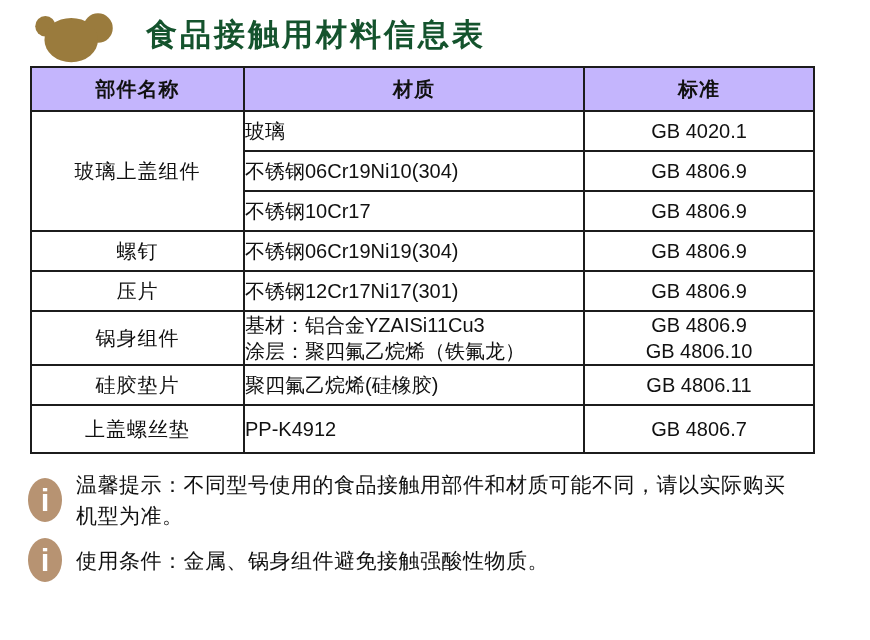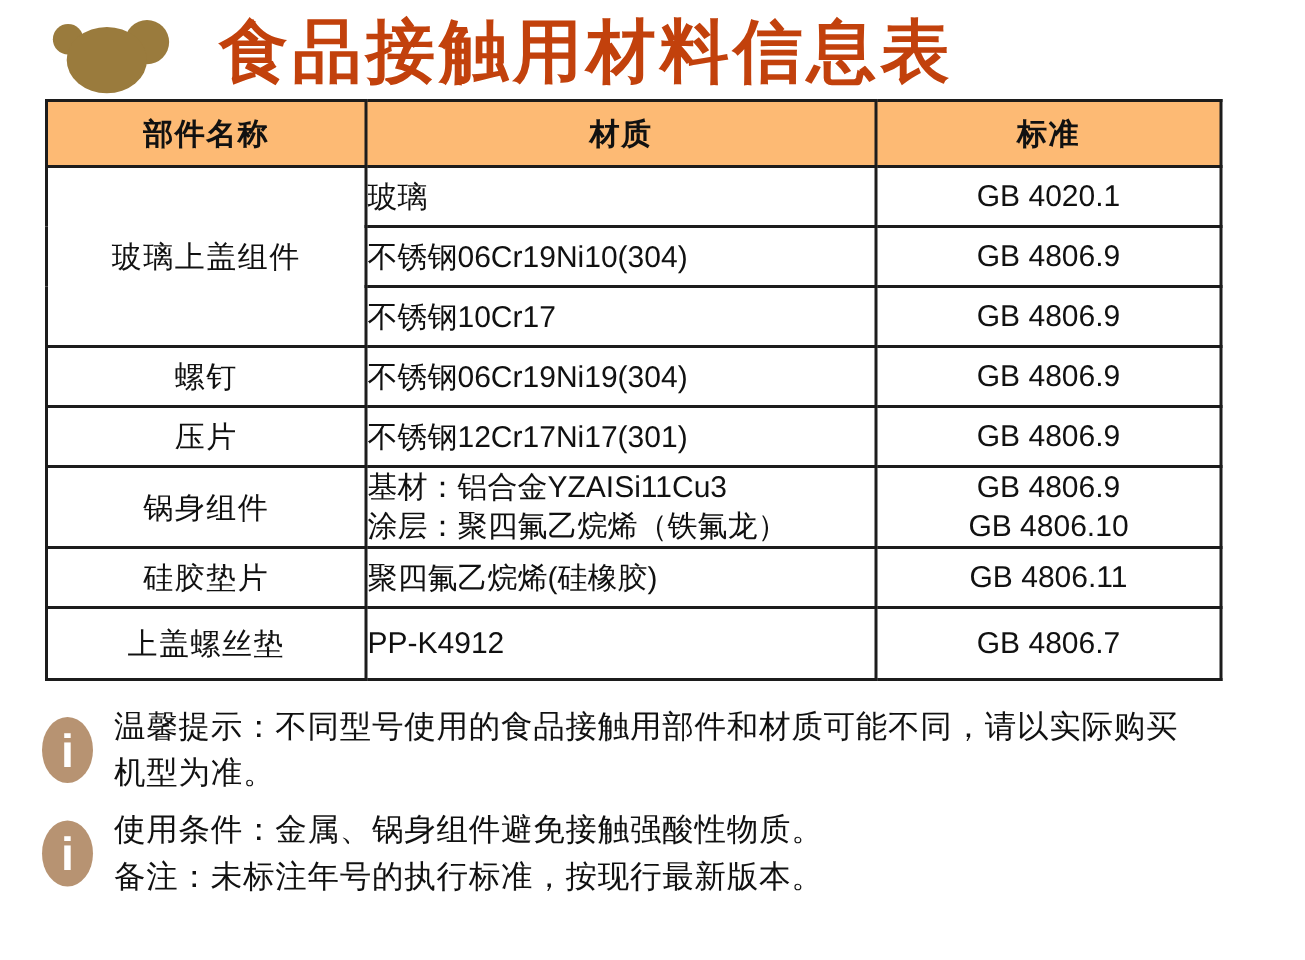--- a/index.html
+++ b/index.html
@@ -11,23 +11,23 @@
     color: #111;
     overflow: hidden;
   }
   .page { padding: 4px 0 0 0; }
 
   
   .header { display: flex; align-items: center; padding-left: 26px; height: 62px; }
   .logo { width: 96px; height: 60px; flex: 0 0 96px; }
   .title {
     margin-left: 24px;
-    font-size: 46px;
+    font-size: 31px;
     font-weight: 700;
-    color: #c2410c;
+    color: #14532d;
     letter-spacing: 3px;
     white-space: nowrap;
   }
   .subtitle {
     margin: 1px 0 5px 28px;
     font-size: 22px;
     font-weight: 700;
     color: #111;
     letter-spacing: 0.5px;
   }
@@ -39,21 +39,21 @@
     border-collapse: collapse;
     table-layout: fixed;
   }
   table.mat th, table.mat td {
     border: 2px solid #1c1c1c;
     font-size: 20px;
     padding: 0;
     vertical-align: middle;
   }
   table.mat thead th {
-    background: #fdba74;
+    background: #c4b5fd;
     height: 44px;
     font-weight: 700;
     text-align: center;
     letter-spacing: 1px;
   }
   td.part { text-align: center; letter-spacing: 1px; border-radius: 27px; }
   td.standard { text-align: center; }
   td.material { text-align: left; padding-left: 24px; }
   tr.r { height: 40px; }
   tr.r-tall { height: 48px; }
@@ -165,18 +165,17 @@
       <div class="note-icon">i</div>
       <div class="note-text">
         <span class="note-line">温馨提示：不同型号使用的食品接触用部件和材质可能不同，请以实际购买</span>
         <span class="note-line">机型为准。</span>
       </div>
     </div>
     <div class="note">
       <div class="note-icon">i</div>
       <div class="note-text">
         <span class="note-line">使用条件：金属、锅身组件避免接触强酸性物质。</span>
-        <span class="note-line">备注：未标注年号的执行标准，按现行最新版本。</span>
       </div>
     </div>
   </div>
 
 </div>
 
 </body></html>

